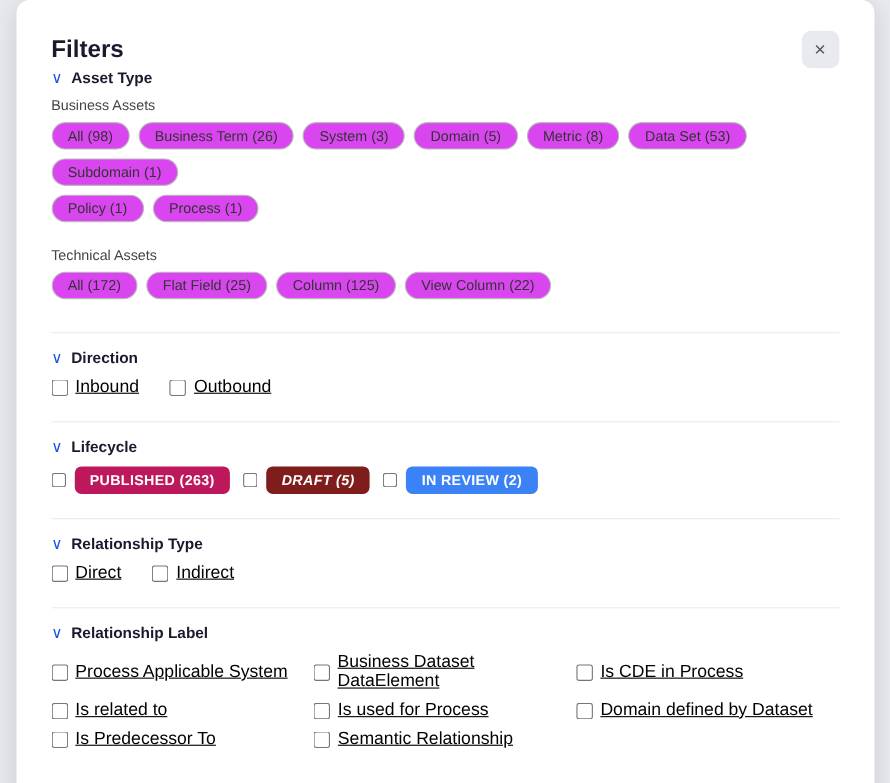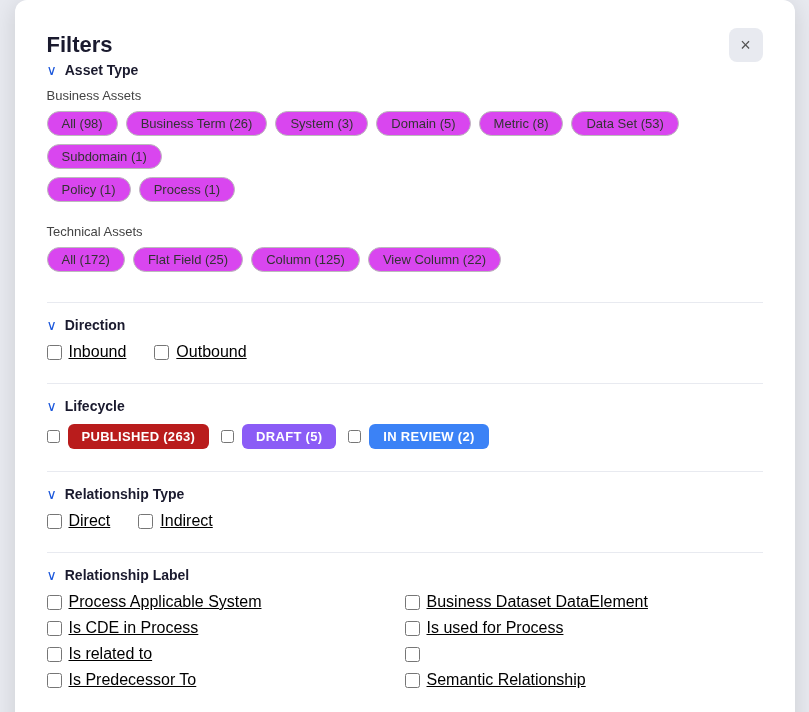--- a/index.html
+++ b/index.html
@@ -131,44 +131,45 @@
     }
     .badge {
       padding: 5px 14px;
       border-radius: 6px;
       font-size: 13px;
       font-weight: 700;
       letter-spacing: 0.3px;
       cursor: pointer;
     }
     .badge-published {
-      background: #b91c1c;
+      background: #be185d;
       color: #fff;
     }
     .badge-draft {
-      background: #8b5cf6;
+      background: #7f1d1d;
       color: #fff;
+      font-style: italic;
     }
     .badge-review {
       background: #3b82f6;
       color: #fff;
     }
 
     
     .footer {
       margin-top: auto;
       padding-top: 24px;
       display: flex;
       justify-content: flex-end;
       gap: 12px;
     }
 
     .rel-label-grid {
       display: grid;
-      grid-template-columns: repeat(2, 1fr);
+      grid-template-columns: repeat(3, 1fr);
       gap: 8px 0;
     }
   </style>
 </head>
 <body>
 
 <div class="modal">
 
   <div class="modal-header">
     <span class="modal-title">Filters</span>
@@ -281,28 +282,29 @@
       <label class="checkbox-item">
         <input type="checkbox" style="">
         <span>Business Dataset DataElement</span>
       </label>
       <label class="checkbox-item">
         <input type="checkbox" style="">
         <span>Is CDE in Process</span>
       </label>
       <label class="checkbox-item">
         <input type="checkbox" style="">
+        <span>Is related to</span>
+      </label>
+      <label class="checkbox-item">
+        <input type="checkbox" style="">
         <span>Is used for Process</span>
       </label>
       <label class="checkbox-item">
         <input type="checkbox" style="">
-        <span>Is related to</span>
-      </label>
-      <label class="checkbox-item">
-        <input type="checkbox" style="">
+        <span>Domain defined by Dataset</span>
       </label>
       <label class="checkbox-item">
         <input type="checkbox" style="">
         <span>Is Predecessor To</span>
       </label>
       <label class="checkbox-item">
         <input type="checkbox" style="">
         <span>Semantic Relationship</span>
       </label>
     </div>

